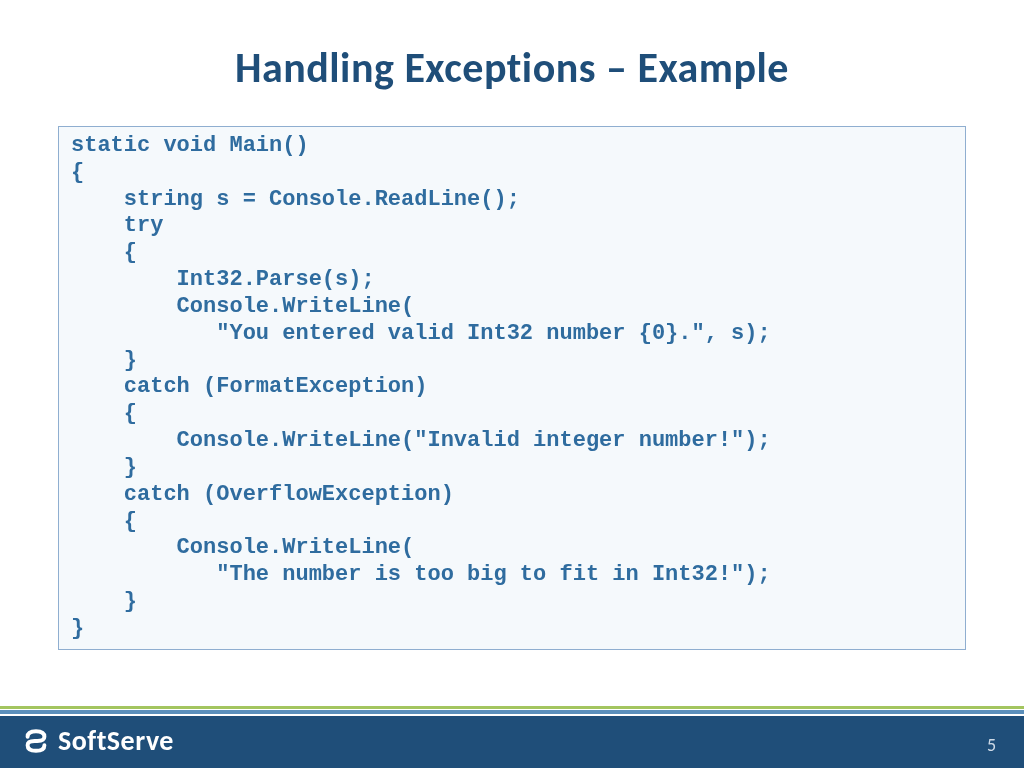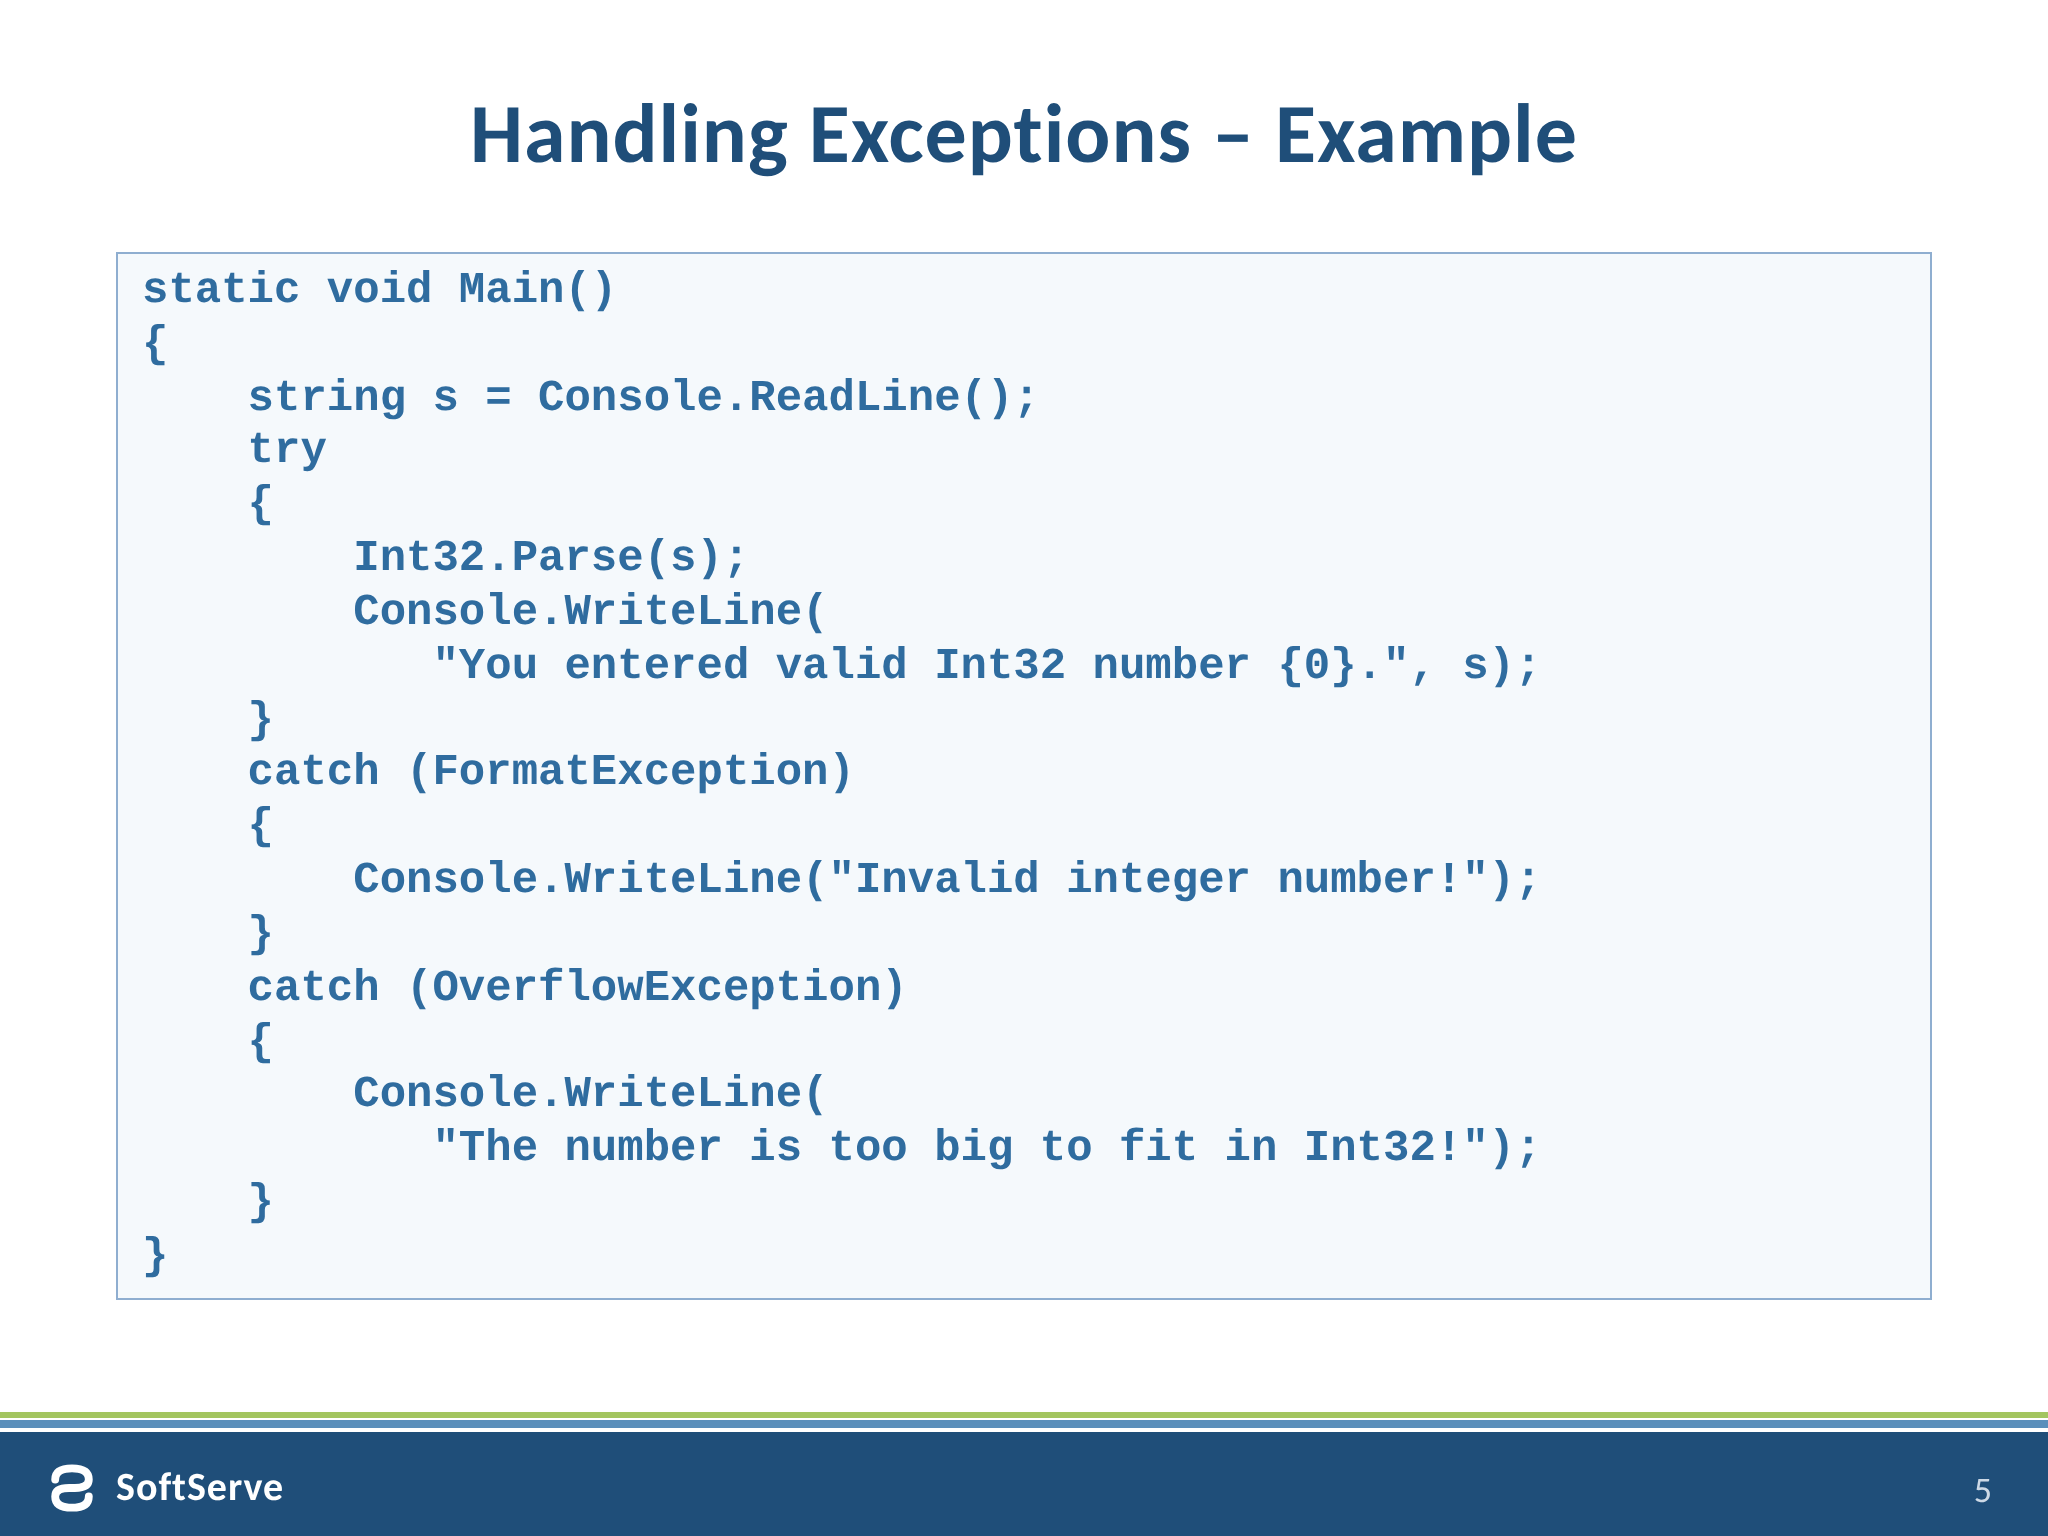--- a/index.html
+++ b/index.html
@@ -6,21 +6,21 @@
   html, body { width: 1024px; height: 768px; font-family: "Calibri", "Segoe UI", Arial, sans-serif; background: #ffffff; overflow: hidden; }
   .slide { width: 1024px; height: 768px; position: relative; background: #ffffff; }
   .title { position: absolute; top: 42px; left: 0; right: 0; text-align: center; font-size: 42px; font-weight: 700; color: #1f4e79; letter-spacing: 0.5px; }
   .code-box { position: absolute; top: 126px; left: 58px; width: 908px; border: 1px solid #8faed0; background: #f5f9fc; padding: 6px 12px 6px 12px; }
   .code { font-family: Liberation Mono, monospace; font-size: 22px; line-height: 1.22; color: #2f6c9f; font-weight: 700; white-space: pre; }
   .footer { position: absolute; left: 0; right: 0; bottom: 0; height: 52px; background: #1f4e79; }
   .footer-stripe1 { position: absolute; left: 0; right: 0; top: -6px; height: 4px; background: #5b8fbb; }
   .footer-stripe2 { position: absolute; left: 0; right: 0; top: -10px; height: 3px; background: #a3c55f; }
   .brand { position: absolute; left: 22px; bottom: 10px; display: flex; align-items: center; gap: 8px; }
   .brand-icon { width: 28px; height: 28px; }
-  .brand-text { color: #ffffff; font-size: 20px; font-weight: 600; letter-spacing: 0.5px; }
+  .brand-text { color: #ffffff; font-size: 28px; font-weight: 600; letter-spacing: 0.5px; }
   .pagenum { position: absolute; right: 28px; bottom: 12px; color: #cdd9e6; font-size: 18px; }
 </style>
 </head>
 <body>
 
 <div class="slide">
   <div class="title">Handling Exceptions – Example</div>
 
   <div class="code-box">
     <div class="code">static void Main()

